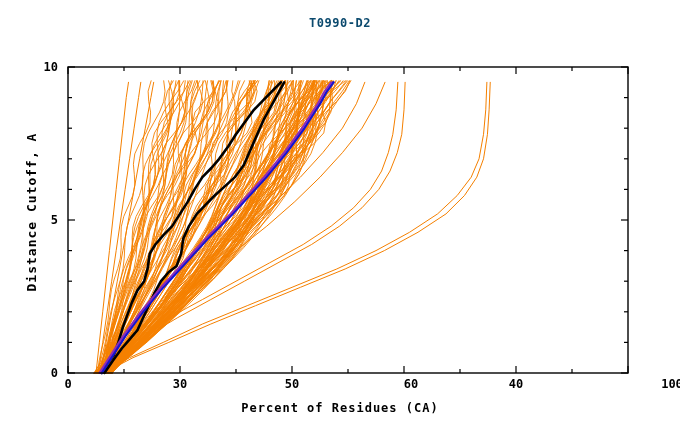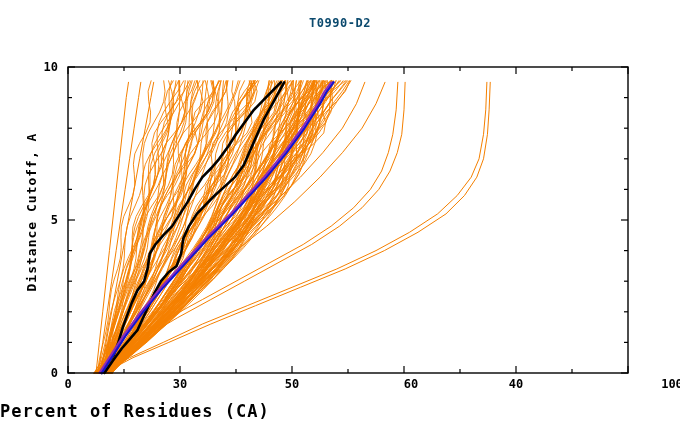--- a/index.html
+++ b/index.html
@@ -7,22 +7,22 @@
        font-family:"DejaVu Sans Mono","Liberation Mono",monospace;}
   #canvas{position:relative;width:680px;height:440px;background:#ffffff;}
 
   #plot-title{
     position:absolute;left:0;top:16px;width:680px;text-align:center;
     font-size:12px;font-weight:bold;color:#0c4a6e;letter-spacing:.5px;
     font-family:"DejaVu Sans Mono","Liberation Mono",monospace;
   }
 
   #xlabel{
-    position:absolute;left:0;top:401px;width:680px;text-align:left;
-    font-size:17px;font-weight:bold;color:#000;letter-spacing:1px;
+    position:absolute;left:0;top:401px;width:680px;text-align:center;
+    font-size:12px;font-weight:bold;color:#000;letter-spacing:1px;
     font-family:"DejaVu Sans Mono","Liberation Mono",monospace;
   }
   #ylabel-wrap{
     position:absolute;left:-86px;top:202px;width:240px;height:20px;
     transform:rotate(-90deg);transform-origin:center center;
   }
   #ylabel{
     width:240px;text-align:center;font-size:13px;font-weight:bold;color:#000;
     letter-spacing:1px;font-family:"DejaVu Sans Mono","Liberation Mono",monospace;
   }

